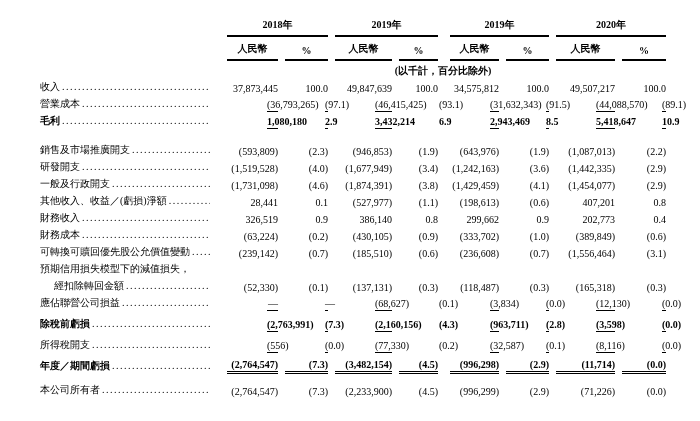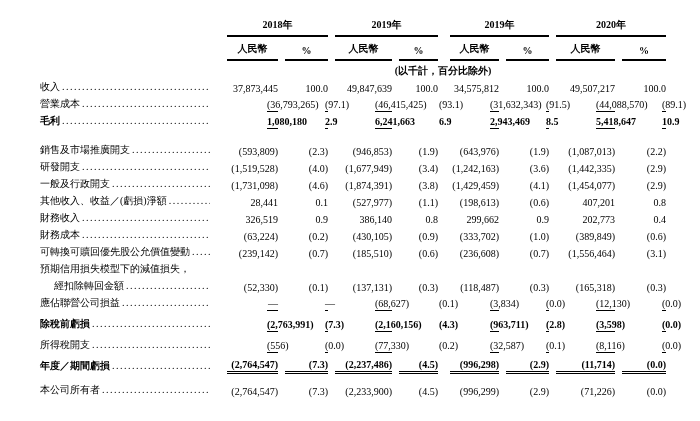--- a/index.html
+++ b/index.html
@@ -184,21 +184,21 @@
               <span class="dots"></span>
             </div>
           </td>
           <td class="num c1">
             <div class="v">1,080,180</div>
           </td>
           <td class="num c2">
             <div class="v">2.9</div>
           </td>
           <td class="num c3">
-            <div class="v">6,241,663</div>
+            <div class="v">3,432,214</div>
           </td>
           <td class="num c4">
             <div class="v">6.9</div>
           </td>
           <td class="num c5">
             <div class="v">2,943,469</div>
           </td>
           <td class="num c6">
             <div class="v">8.5</div>
           </td>
@@ -575,21 +575,21 @@
               <span class="dots"></span>
             </div>
           </td>
           <td class="num c1">
             <div class="v">(2,764,547)</div>
           </td>
           <td class="num c2">
             <div class="v">(7.3)</div>
           </td>
           <td class="num c3">
-            <div class="v">(2,237,486)</div>
+            <div class="v">(3,482,154)</div>
           </td>
           <td class="num c4">
             <div class="v">(4.5)</div>
           </td>
           <td class="num c5">
             <div class="v">(996,298)</div>
           </td>
           <td class="num c6">
             <div class="v">(2.9)</div>
           </td>

